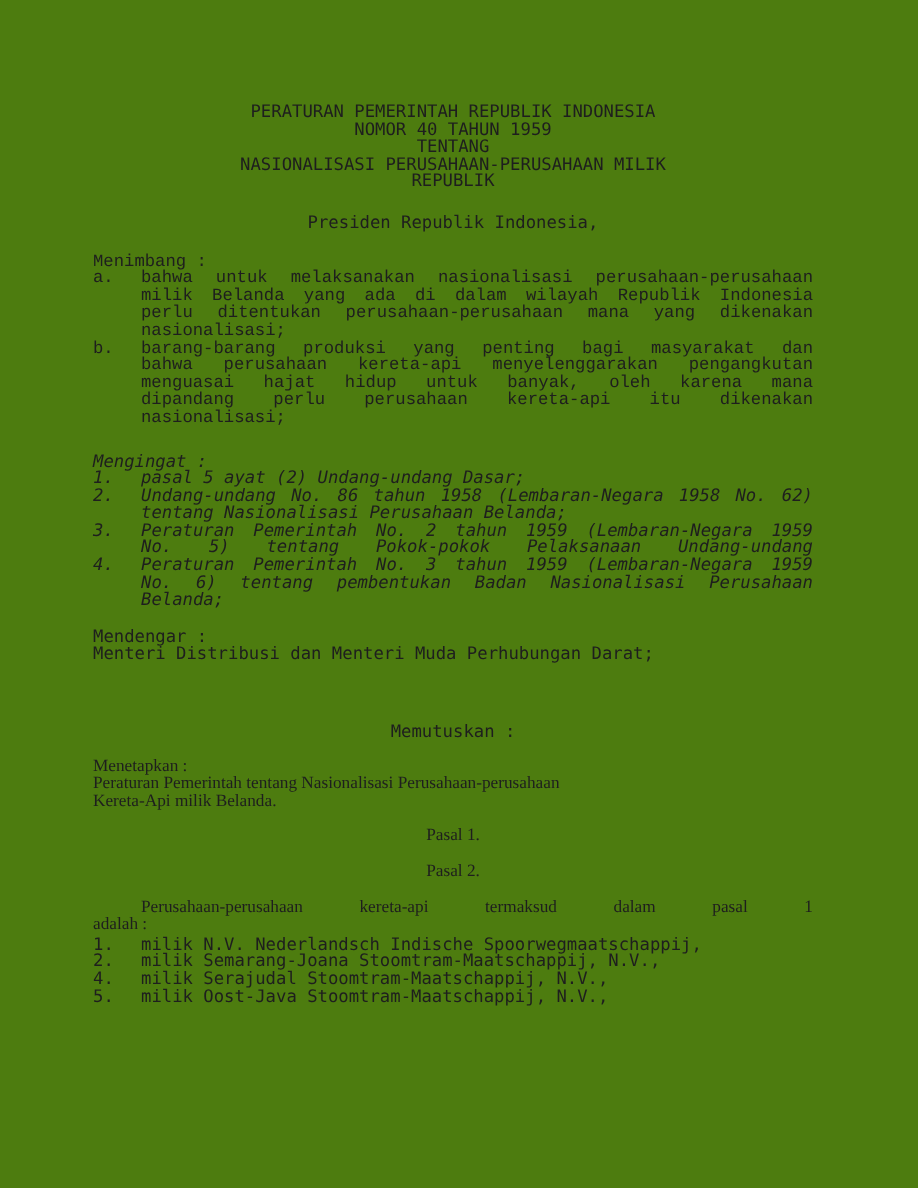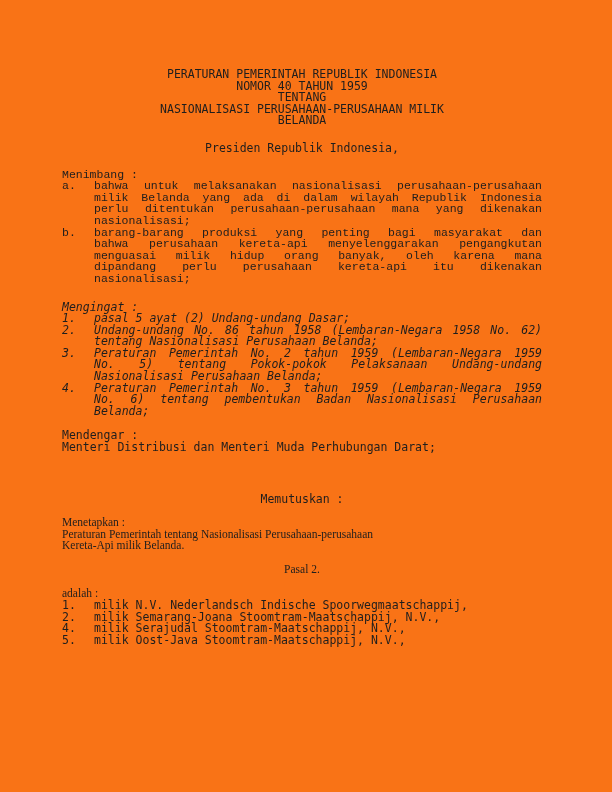--- a/index.html
+++ b/index.html
@@ -9,21 +9,21 @@
     font-family: "DejaVu Sans Mono", "Liberation Mono", monospace;
     font-size: 11.5px;
     line-height: 11.6px;
     color: #1e1e1e;
     -webkit-font-smoothing: antialiased;
   }
   .page {
     position: relative;
     width: 612px; height: 792px;
     overflow: hidden;
-    background: #f97316;
+    background: #4d7c0f;
   }
   .content {
     position: absolute;
     left: 62px; top: 69px;
     width: 480px;
   }
   .ctr { text-align: center; }
   
   .jl { text-align: justify; text-align-last: justify; -moz-text-align-last: justify; }
   .ind { padding-left: 32px; }
@@ -42,42 +42,42 @@
 <body>
 
 <div class="page">
   <div class="content">
 
     <div>
       <div class="ctr">PERATURAN PEMERINTAH REPUBLIK INDONESIA</div>
       <div class="ctr">NOMOR 40 TAHUN 1959</div>
       <div class="ctr">TENTANG</div>
       <div class="ctr">NASIONALISASI PERUSAHAAN-PERUSAHAAN MILIK</div>
-      <div class="ctr">BELANDA</div>
+      <div class="ctr">REPUBLIK</div>
     </div>
 
     <div class="ctr g16">Presiden Republik Indonesia,</div>
 
     <div class="g14">
       <div>Menimbang :</div>
       <div class="hitem">
         <div class="hmark">a.</div>
         <div class="hbody">
           <div class="jl">bahwa untuk melaksanakan nasionalisasi perusahaan-perusahaan</div>
           <div class="jl">milik Belanda yang ada di dalam wilayah Republik Indonesia</div>
           <div class="jl">perlu ditentukan perusahaan-perusahaan mana yang dikenakan</div>
           <div>nasionalisasi;</div>
         </div>
       </div>
       <div class="hitem">
         <div class="hmark">b.</div>
         <div class="hbody">
           <div class="jl">barang-barang produksi yang penting bagi masyarakat dan</div>
           <div class="jl">bahwa perusahaan kereta-api menyelenggarakan pengangkutan</div>
-          <div class="jl">menguasai milik hidup orang banyak, oleh karena mana</div>
+          <div class="jl">menguasai hajat hidup untuk banyak, oleh karena mana</div>
           <div class="jl">dipandang perlu perusahaan kereta-api itu dikenakan</div>
           <div>nasionalisasi;</div>
         </div>
       </div>
     </div>
 
     <div class="g17">
       <div>Mengingat :</div>
       <div class="hitem">
         <div class="hmark">1.</div>
@@ -90,21 +90,20 @@
         <div class="hbody">
           <div class="jl">Undang-undang No. 86 tahun 1958 (Lembaran-Negara 1958 No. 62)</div>
           <div>tentang Nasionalisasi Perusahaan Belanda;</div>
         </div>
       </div>
       <div class="hitem">
         <div class="hmark">3.</div>
         <div class="hbody">
           <div class="jl">Peraturan Pemerintah No. 2 tahun 1959 (Lembaran-Negara 1959</div>
           <div class="jl">No. 5) tentang Pokok-pokok Pelaksanaan Undang-undang</div>
-          <div>Nasionalisasi Perusahaan Belanda;</div>
         </div>
       </div>
       <div class="hitem">
         <div class="hmark">4.</div>
         <div class="hbody">
           <div class="jl">Peraturan Pemerintah No. 3 tahun 1959 (Lembaran-Negara 1959</div>
           <div class="jl">No. 6) tentang pembentukan Badan Nasionalisasi Perusahaan</div>
           <div>Belanda;</div>
         </div>
       </div>
@@ -116,23 +115,25 @@
     </div>
 
     <div class="ctr g29">Memutuskan :</div>
 
     <div class="g12">
       <div>Menetapkan :</div>
       <div>Peraturan Pemerintah tentang Nasionalisasi Perusahaan-perusahaan</div>
       <div>Kereta-Api milik Belanda.</div>
     </div>
 
+    <div class="ctr g12">Pasal 1.</div>
 
     <div class="ctr g12">Pasal 2.</div>
     <div class="g12">
+      <div class="jl ind">Perusahaan-perusahaan kereta-api termaksud dalam pasal 1</div>
       <div>adalah :</div>
     </div>
     <div class="g1">
       <div class="hitem">
         <div class="hmark">1.</div>
         <div class="hbody">milik N.V. Nederlandsch Indische Spoorwegmaatschappij,</div>
       </div>
       <div class="hitem">
         <div class="hmark">2.</div>
         <div class="hbody">milik Semarang-Joana Stoomtram-Maatschappij, N.V.,</div>

